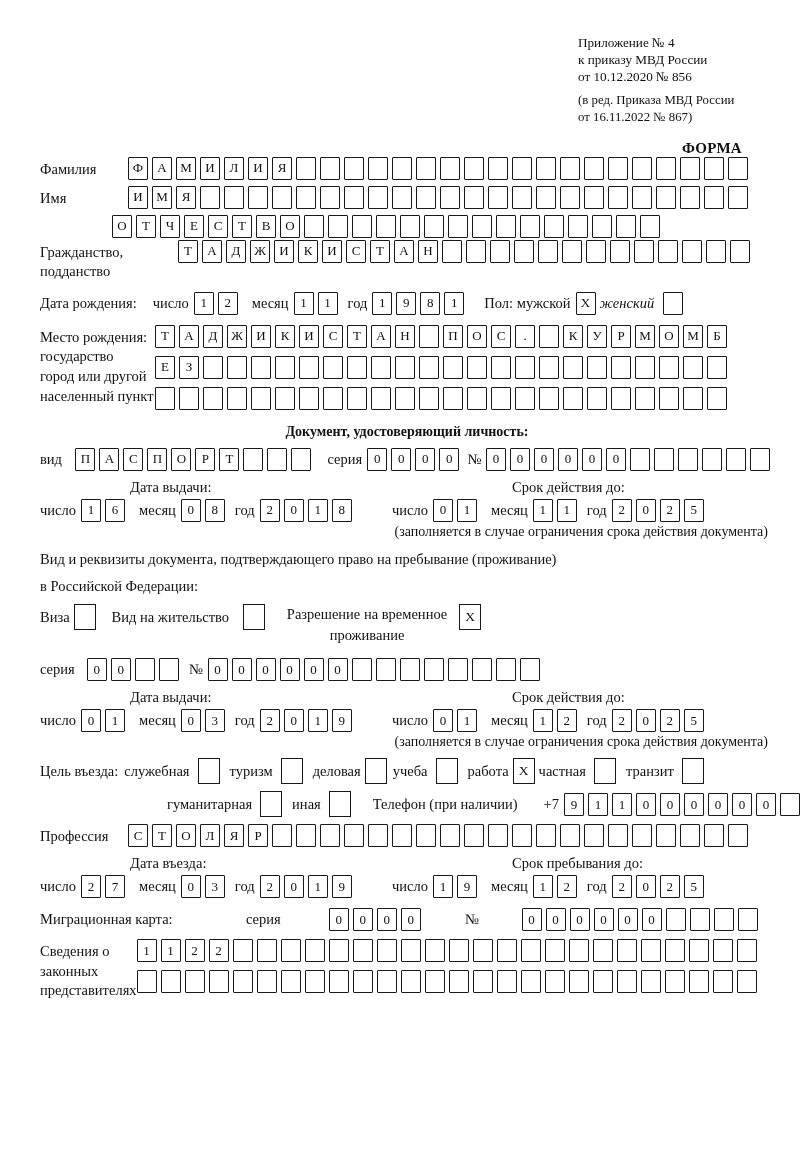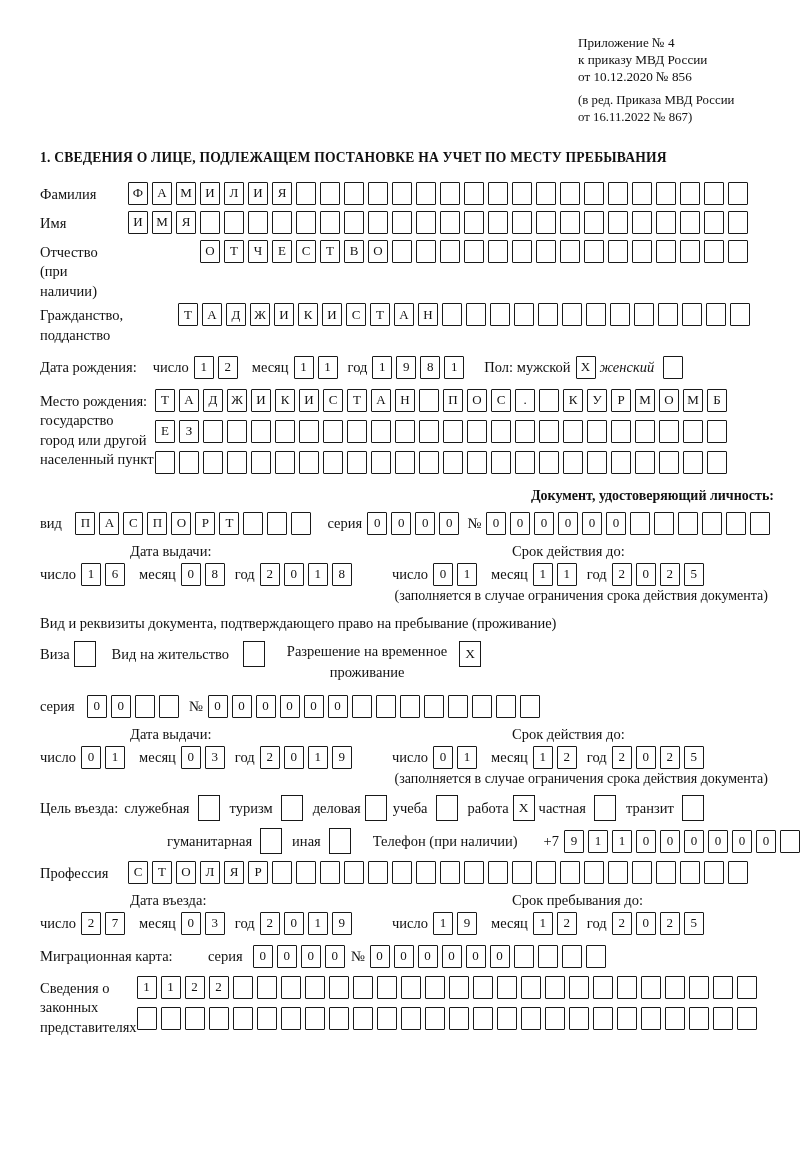--- a/index.html
+++ b/index.html
@@ -34,21 +34,21 @@
   .flabel { flex:0 0 88px; padding-top:3px; line-height:1.35; }
   .flabel.w115 { flex:0 0 115px; }
   .ml85 { margin-left:72px; }
 
   .inline-lbl { padding-top:3px; white-space:nowrap; }
 
   .dategrp { display:inline-flex; align-items:flex-start; }
   .dlbl { padding-top:3px; margin-right:5px; white-space:nowrap; }
   .dlbl.ml { margin-left:10px; }
 
-  .doc-heading { text-align:right; font-weight:bold; font-size:14px; margin:10px 0 8px 0; }
+  .doc-heading { text-align:center; font-weight:bold; font-size:14px; margin:10px 0 8px 0; }
 
   .two-col { display:flex; margin-bottom:2px; }
   .col-l { flex:0 0 352px; }
   .col-r { flex:1; }
   .date-cap { margin-left:90px; margin-bottom:3px; }
   .date-cap.r { margin-left:120px; }
   .note-r { text-align:right; font-size:14px; padding-right:6px; margin-top:2px; margin-bottom:8px; }
 
   .intro { line-height:1.6; margin-top:4px; }
 
@@ -76,23 +76,23 @@
   <div class="top-right">
     <div>Приложение № 4</div>
     <div>к приказу МВД России</div>
     <div>от 10.12.2020 № 856</div>
     <div class="grp2">
       <div>(в ред. Приказа МВД России</div>
       <div>от 16.11.2022 № 867)</div>
     </div>
   </div>
 
-
-
-  <div class="sec-heading">1. СВЕДЕНИЯ О ЛИЦЕ, ПОДЛЕЖАЩЕМ ПОСТАНОВКЕ НА УЧЕТ ПО МЕСТУ ПРЕБЫВАНИЯ</div>
+  <div class="forma">ФОРМА</div>
+
+
 
   <div class="frow">
     <div class="flabel">Фамилия</div>
     <span class="boxes">
         <span class="cell">Ф</span>
         <span class="cell">А</span>
         <span class="cell">М</span>
         <span class="cell">И</span>
         <span class="cell">Л</span>
         <span class="cell">И</span>
@@ -145,24 +145,20 @@
         <span class="cell"></span>
         <span class="cell"></span>
         <span class="cell"></span>
         <span class="cell"></span>
         <span class="cell"></span>
         <span class="cell"></span>
       </span>
   </div>
 
   <div class="frow" style="margin-bottom:2px;">
-    <div class="flabel">
-      <div>Отчество</div>
-      <div>(при наличии)</div>
-    </div>
     <span class="boxes ml85">
         <span class="cell">О</span>
         <span class="cell">Т</span>
         <span class="cell">Ч</span>
         <span class="cell">Е</span>
         <span class="cell">С</span>
         <span class="cell">Т</span>
         <span class="cell">В</span>
         <span class="cell">О</span>
         <span class="cell"></span>
@@ -412,20 +408,21 @@
             <span class="cell">0</span>
             <span class="cell">2</span>
             <span class="cell">5</span>
           </span>
       </div>
     </div>
   </div>
   <div class="note-r">(заполняется в случае ограничения срока действия документа)</div>
 
   <div class="intro">Вид и реквизиты документа, подтверждающего право на пребывание (проживание)</div>
+  <div class="intro">в Российской Федерации:</div>
 
   <div class="optrow">
     <div class="opt">
       <span class="olbl">Виза</span>
       <span class="cbx" style="margin-left:4px;"></span>
     </div>
     <div class="opt" style="margin-left:6px;">
       <span class="olbl">Вид на жительство</span>
       <span class="cbx" style="margin-left:14px;"></span>
     </div>
@@ -621,21 +618,21 @@
         <span class="boxes">
             <span class="cell">2</span>
             <span class="cell">0</span>
             <span class="cell">2</span>
             <span class="cell">5</span>
           </span>
       </div>
     </div>
   </div>
 
-  <div class="frow" style="margin-top:10px; margin-bottom:8px;">
+  <div class="frow" style="margin-top:10px; margin-bottom:8px;gap:38px;">
     <span class="inline-lbl" style="width:168px;">Миграционная карта:</span>
     <span class="dlbl" style="margin-right:10px;">серия</span>
     <span class="boxes">
         <span class="cell">0</span>
         <span class="cell">0</span>
         <span class="cell">0</span>
         <span class="cell">0</span>
       </span>
     <span class="dlbl" style="margin-left:2px;">№</span>
     <span class="boxes">

